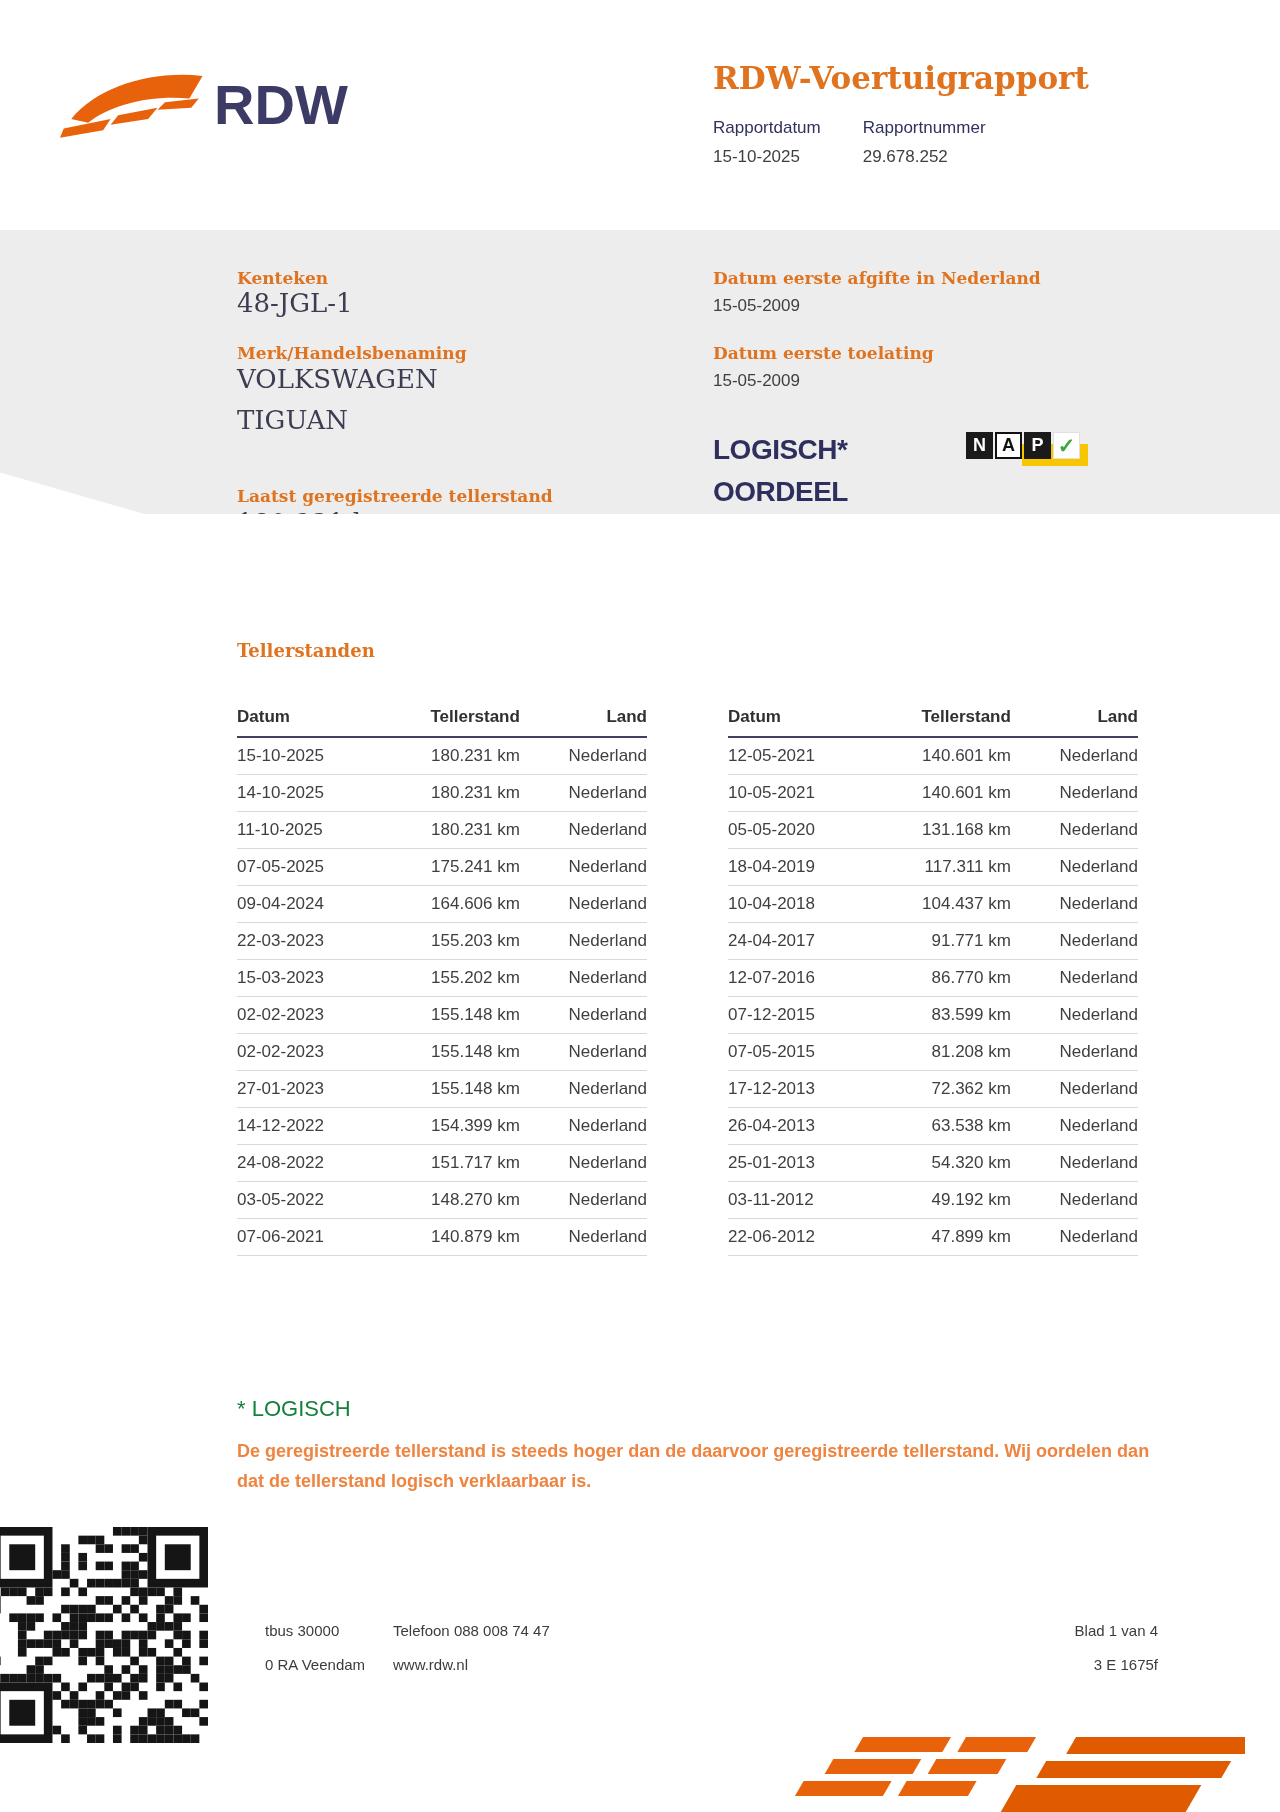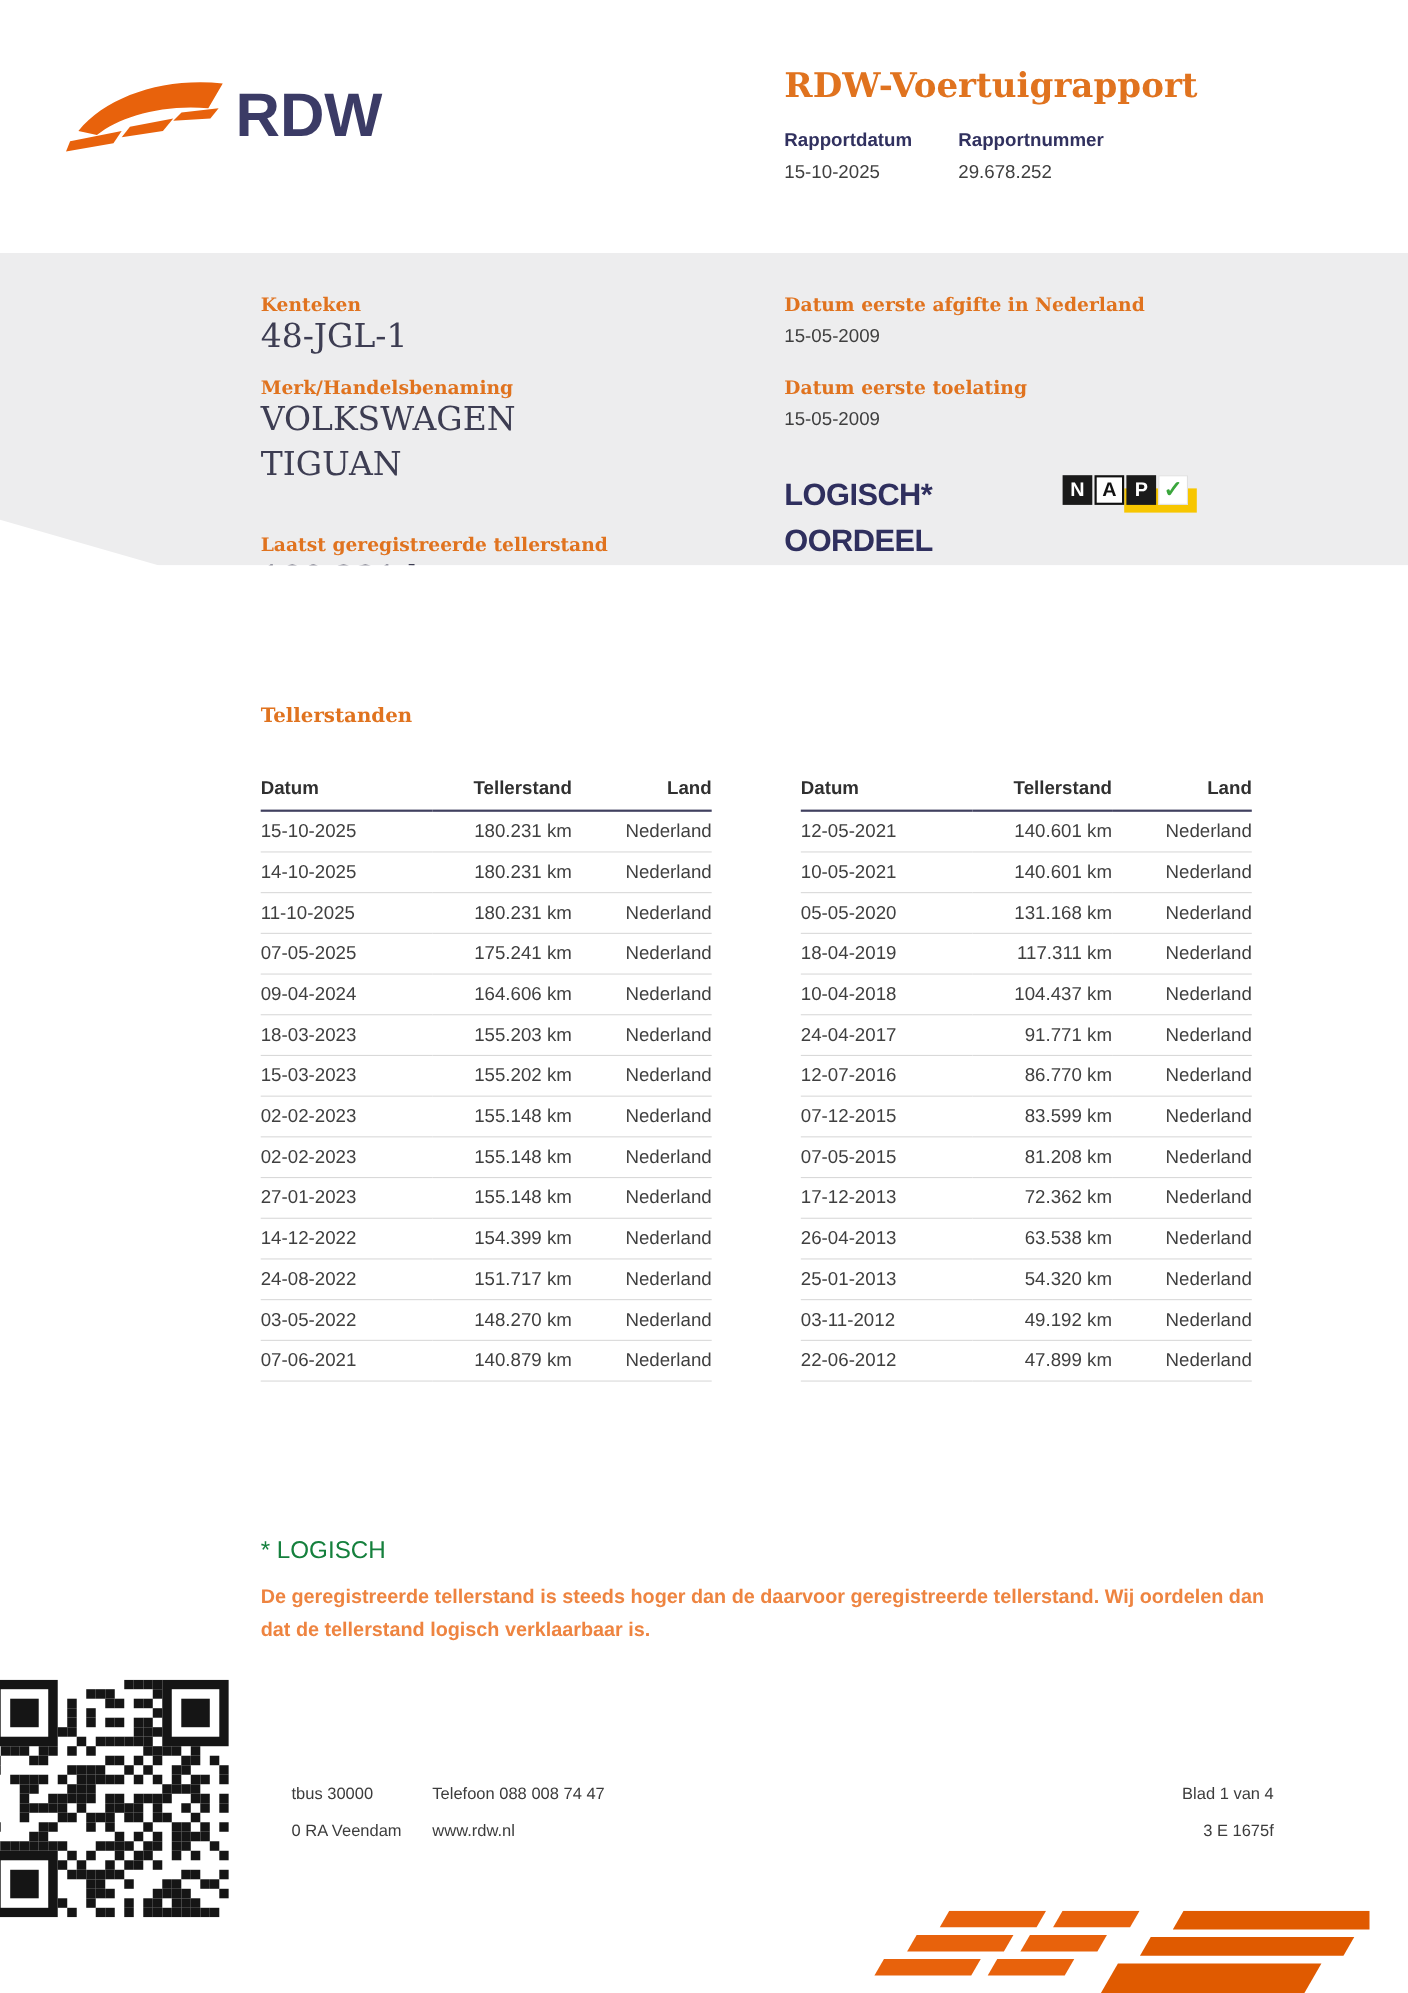--- a/index.html
+++ b/index.html
@@ -7,29 +7,29 @@
         font-family:"Liberation Sans", sans-serif;color:#3f3f3f;}
 
   
   .logo{position:absolute;left:60px;top:62px;display:flex;align-items:center;gap:4px;}
   .logo-icon{width:150px;height:86px;}
   .logo-text{font-size:56px;font-weight:bold;color:#3b3b66;letter-spacing:0;line-height:1;}
   .title-block{position:absolute;left:713px;top:60px;width:500px;}
   .title-block h1{margin:0;font-family:"DejaVu Serif", serif;font-weight:bold;
                   font-size:31px;color:#e0731f;letter-spacing:0;}
   .meta{display:flex;gap:42px;margin-top:22px;}
-  .meta-label{font-size:17px;font-weight:bold;color:#31315f;}
+  .meta-label{font-size:17px;font-weight:normal;color:#31315f;}
   .meta-value{font-size:17px;color:#3f3f3f;margin-top:9px;}
 
   
   .banner{position:absolute;left:0;top:230px;width:1280px;height:284px;background:#ededee;
           clip-path:polygon(0 0,100% 0,100% 100%,11.3% 100%,0 85.4%);}
   .lbl-orange{position:absolute;font-family:"DejaVu Serif", serif;font-weight:bold;
               font-size:17px;color:#e0731f;}
-  .big-val{position:absolute;font-family:"DejaVu Serif", serif;font-size:30px;color:#3d3d52;text-align:center;}
+  .big-val{position:absolute;font-family:"DejaVu Serif", serif;font-size:26px;color:#3d3d52;text-align:center;}
   .plain-val{position:absolute;font-size:17px;color:#3f3f3f;}
   .oordeel{position:absolute;left:713px;font-size:28px;font-weight:bold;color:#2f2f5e;
            letter-spacing:-0.5px;line-height:1;}
 
   
   .nap{position:absolute;left:966px;top:202px;display:flex;gap:2px;}
   .nap-bar{position:absolute;left:56px;top:12px;width:66px;height:22px;background:#f7c600;}
   .tile{position:relative;width:27px;height:27px;display:flex;align-items:center;justify-content:center;
         font-size:18px;font-weight:bold;box-sizing:border-box;}
   .tile-dark{background:#1a1a1a;color:#fff;}
@@ -153,21 +153,21 @@
             <td class="c0">07-05-2025</td>
             <td class="c1">175.241 km</td>
             <td class="c2">Nederland</td>
           </tr>
           <tr>
             <td class="c0">09-04-2024</td>
             <td class="c1">164.606 km</td>
             <td class="c2">Nederland</td>
           </tr>
           <tr>
-            <td class="c0">18-03-2023</td>
+            <td class="c0">22-03-2023</td>
             <td class="c1">155.203 km</td>
             <td class="c2">Nederland</td>
           </tr>
           <tr>
             <td class="c0">15-03-2023</td>
             <td class="c1">155.202 km</td>
             <td class="c2">Nederland</td>
           </tr>
           <tr>
             <td class="c0">02-02-2023</td>

